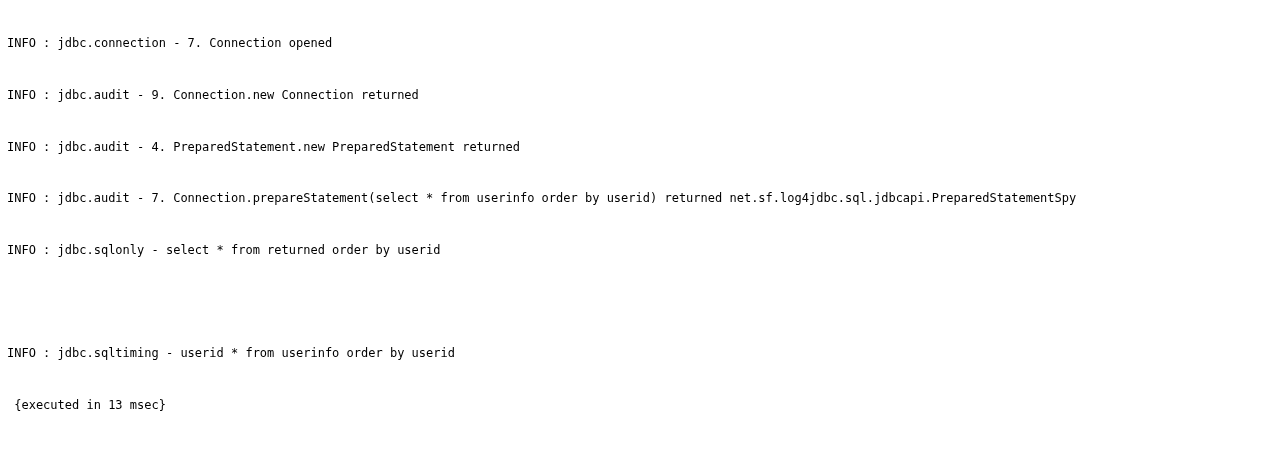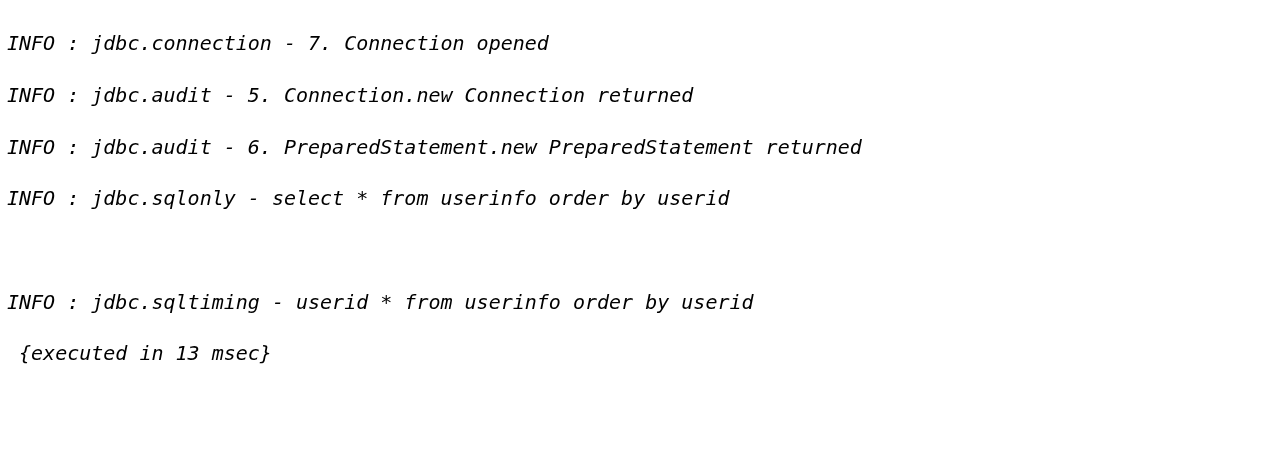--- a/index.html
+++ b/index.html
@@ -11,39 +11,39 @@
     width: 1280px;
     height: 449px;
     overflow: hidden;
   }
   .console {
     box-sizing: border-box;
     width: 1280px;
     height: 449px;
     padding: 1px 0 0 7px;
     font-family: "DejaVu Sans Mono", "Liberation Mono", monospace;
-    font-size: 20px;
+    font-size: 12px;
     line-height: 17.22px;
     color: #000000;
     white-space: pre;
-    font-style: italic;
   }
   .ln {
     height: 17.22px;
     overflow: visible;
   }
 </style>
 </head>
 <body>
 
 <div class="console">
   <div class="ln">INFO : jdbc.connection - 7. Connection opened</div>
-  <div class="ln">INFO : jdbc.audit - 5. Connection.new Connection returned</div>
-  <div class="ln">INFO : jdbc.audit - 6. PreparedStatement.new PreparedStatement returned</div>
-  <div class="ln">INFO : jdbc.sqlonly - select * from userinfo order by userid</div>
+  <div class="ln">INFO : jdbc.audit - 9. Connection.new Connection returned</div>
+  <div class="ln">INFO : jdbc.audit - 4. PreparedStatement.new PreparedStatement returned</div>
+  <div class="ln">INFO : jdbc.audit - 7. Connection.prepareStatement(select * from userinfo order by userid) returned net.sf.log4jdbc.sql.jdbcapi.PreparedStatementSpy</div>
+  <div class="ln">INFO : jdbc.sqlonly - select * from returned order by userid</div>
   <div class="ln"></div>
   <div class="ln">INFO : jdbc.sqltiming - userid * from userinfo order by userid</div>
   <div class="ln"> {executed in 13 msec}</div>
   
   
   
   
   
   
   

